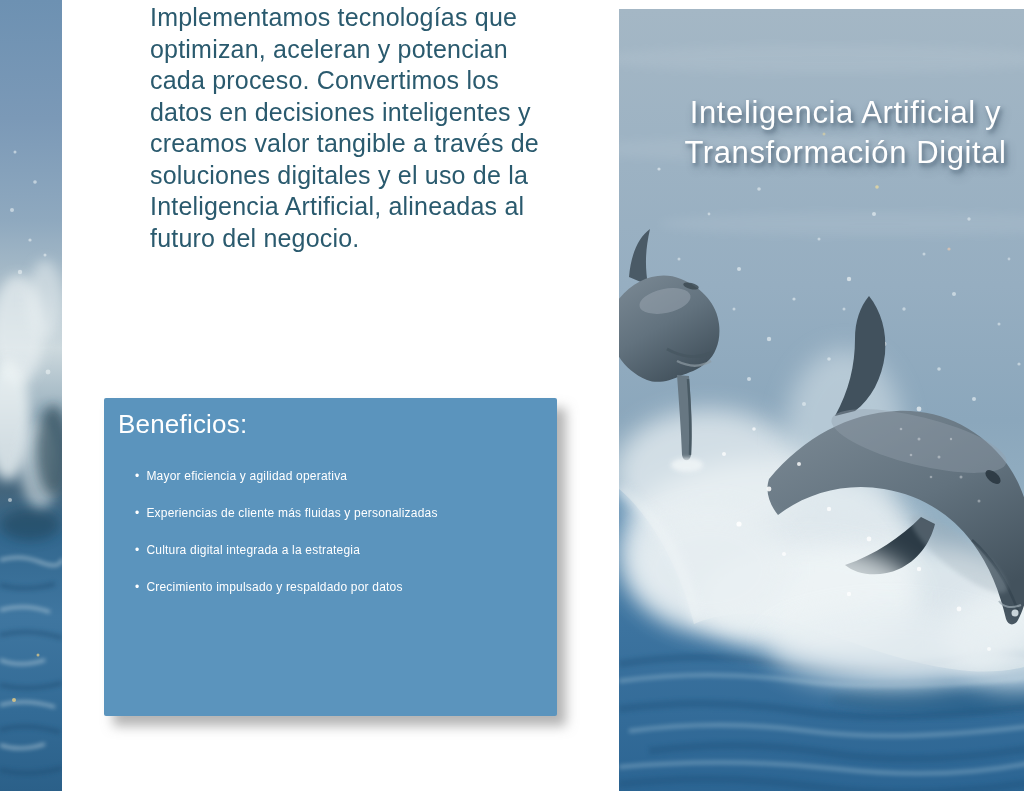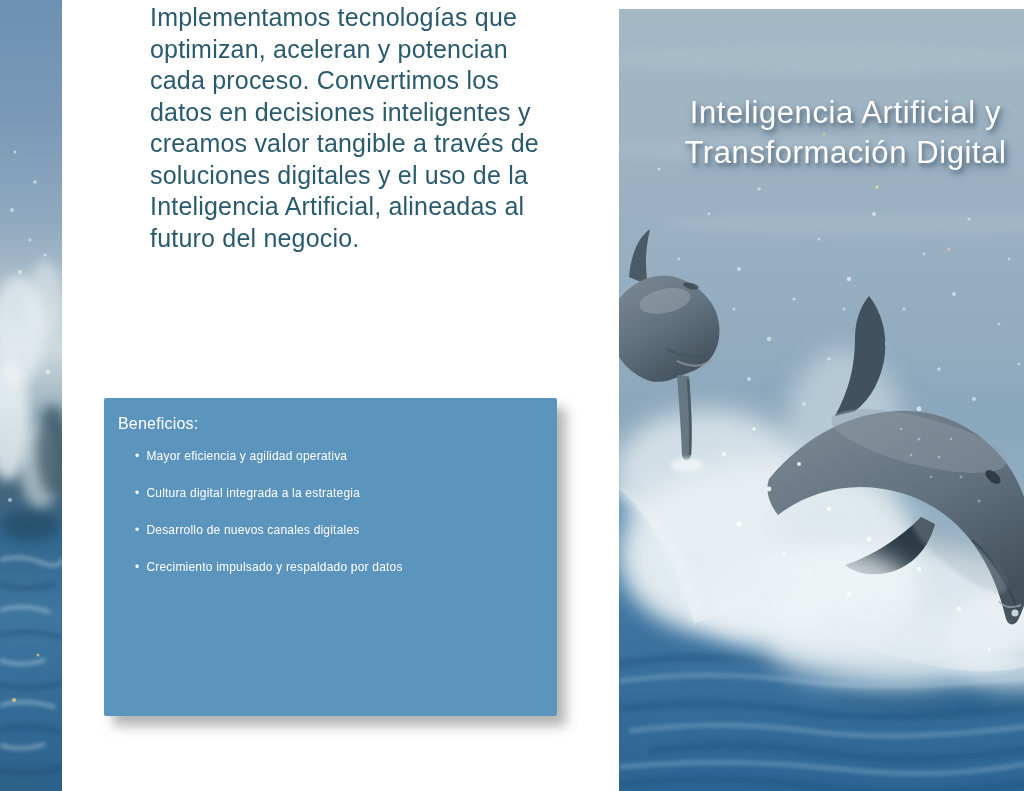--- a/index.html
+++ b/index.html
@@ -33,23 +33,23 @@
     left: 104px; top: 398px;
     width: 453px; height: 318px;
     box-sizing: border-box;
     padding: 13px 8px 0 14px;
     background: var(--benefits-bg, #5b94bd);
     color: var(--benefits-text, #ffffff);
     border-radius: 2px;
     box-shadow: 9px 10px 12px rgba(105,105,105,0.50);
   }
   .benefits-heading {
-    font-size: 16px;
+    font-size: 26px;
     line-height: 26px;
-    margin-bottom: 1px;
+    margin-bottom: 21px;
     letter-spacing: 0.2px;
   }
   .benefit-item {
     font-size: 12px;
     line-height: 37px;
     padding-left: 0;
     letter-spacing: 0.2px;
   }
   .benefit-item .marker { padding-left: 17px; padding-right: 7px; }
   .hero-panel {
@@ -144,24 +144,24 @@
 soluciones digitales y el uso de la
 Inteligencia Artificial, alineadas al
 futuro del negocio.</div>
 
   <div class="benefits-box">
     <div class="benefits-heading">Beneficios:</div>
     <div class="benefit-item">
       <span class="marker">•</span><span>Mayor eficiencia y agilidad operativa</span>
     </div>
     <div class="benefit-item">
-      <span class="marker">•</span><span>Cultura digital integrada a la estrategia</span>
+      <span class="marker">•</span><span>Experiencias de cliente más fluidas y personalizadas</span>
     </div>
     <div class="benefit-item">
-      <span class="marker">•</span><span>Desarrollo de nuevos canales digitales</span>
+      <span class="marker">•</span><span>Cultura digital integrada a la estrategia</span>
     </div>
     <div class="benefit-item">
       <span class="marker">•</span><span>Crecimiento impulsado y respaldado por datos</span>
     </div>
   </div>
 
   <div class="hero-panel">
     <svg width="421" height="791" viewBox="0 0 421 791">
       <defs>
         <linearGradient id="bgGrad" x1="0" y1="0" x2="0" y2="1">

